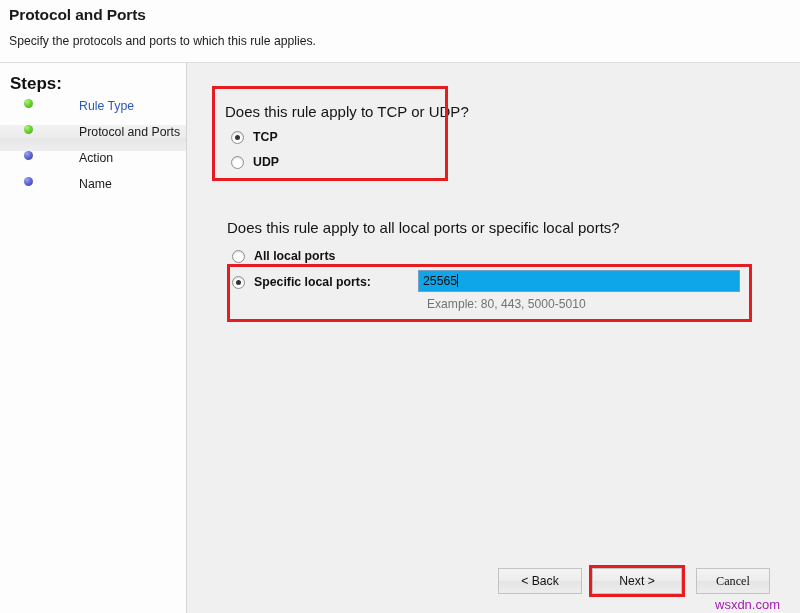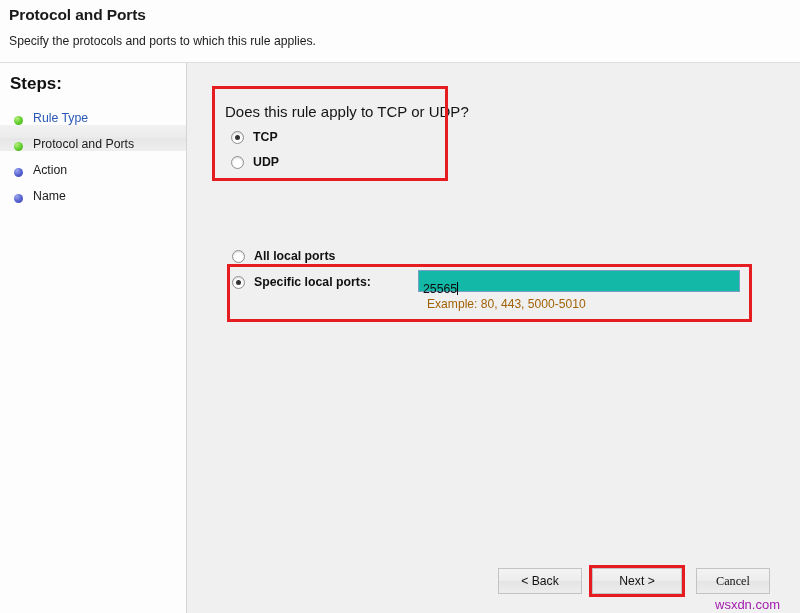--- a/index.html
+++ b/index.html
@@ -64,23 +64,24 @@
   .steps-list {
     position: absolute;
     left: 0;
     top: 36px;
     width: 186px;
   }
   .step-row {
     position: relative;
     height: 26px;
     display: flex;
-    align-items: flex-end;
-    padding-left: 14px;
-    box-sizing: border-box;
+    align-items: flex-start;
+    padding-left: 24px;
+    box-sizing: border-box;
+    gap: 36px;
   }
   .step-row.current {
     background: linear-gradient(to bottom, #f2f2f2 0%, #ebebeb 50%, #e6e6e6 51%, #efefef 100%);
   }
   .bullet {
     width: 9px;
     height: 9px;
     border-radius: 50%;
     flex: 0 0 auto;
     margin-right: 10px;
@@ -156,39 +157,39 @@
   .redbox {
     position: absolute;
     border: 3px solid #e51c20;
     box-sizing: border-box;
     pointer-events: none;
   }
 
   
   .port-input {
     position: absolute;
-    background: #14b8a6;
+    background: #0ea5e9;
     border: 1px solid #7a9fc4;
     box-sizing: border-box;
     font-family: "Liberation Sans", sans-serif;
     font-size: 12.3px;
     color: #0d0d0d;
-    padding: 8px 0 0 4px;
+    padding: 0 0 0 4px;
     line-height: 20px;
     outline: none;
   }
   .caret {
     position: absolute;
     width: 1px;
     background: #000;
   }
   .example {
     position: absolute;
     font-size: 12.1px;
-    color: #a16207;
+    color: #737373;
     white-space: nowrap;
   }
 
   
   .btn {
     position: absolute;
     background: linear-gradient(to bottom, #f4f4f4 0%, #ececec 48%, #e4e4e4 50%, #ededed 100%);
     border: 1px solid #c3c3c3;
     box-sizing: border-box;
     font-family: "Liberation Sans", sans-serif;
@@ -257,20 +258,21 @@
     <span class="radio-label">TCP</span>
   </div>
 
   <div class="radio-row" style="left:44px; top:92px;text-align:center;">
     <span class="radio"></span>
     <span class="radio-label">UDP</span>
   </div>
 
   <div class="redbox" style="left:25px; top:23px; width:236px; height:95px;"></div>
 
+  <div class="question" style="left:40px; top:156px;">Does this rule apply to all local ports or specific local ports?</div>
 
   <div class="radio-row" style="left:45px; top:186px;">
     <span class="radio"></span>
     <span class="radio-label">All local ports</span>
   </div>
 
   <div class="radio-row" style="left:45px; top:212px;">
     <span class="radio checked"></span>
     <span class="radio-label">Specific local ports:</span>
   </div>

